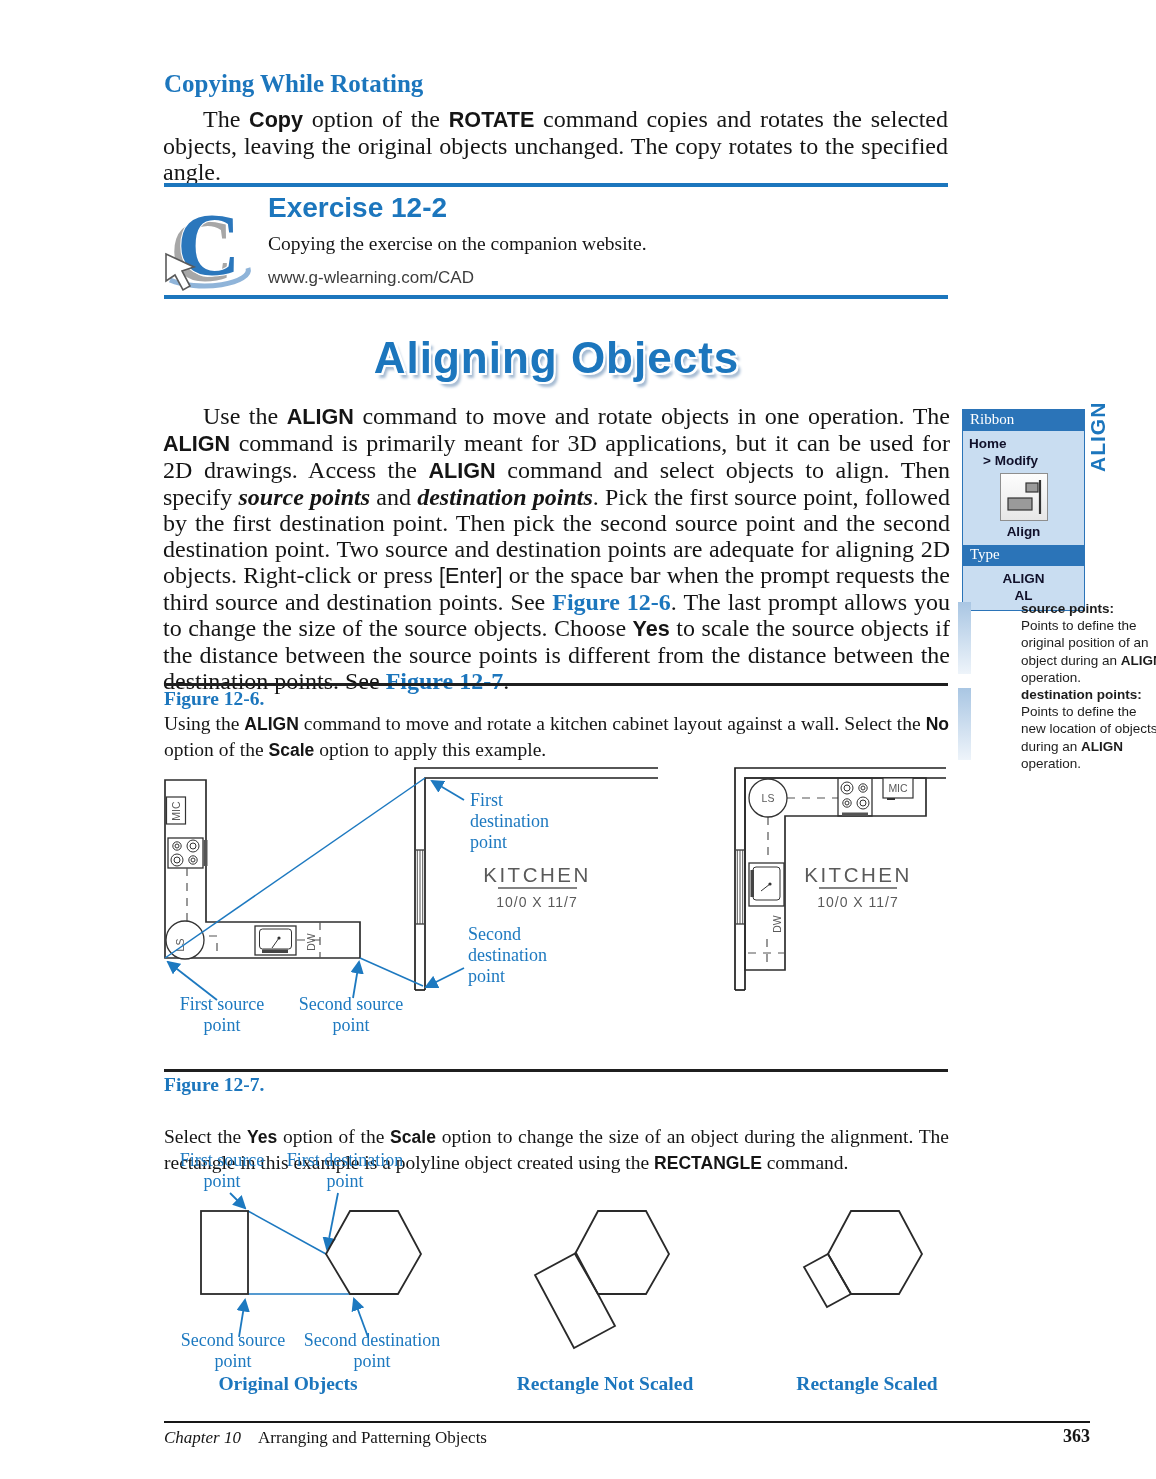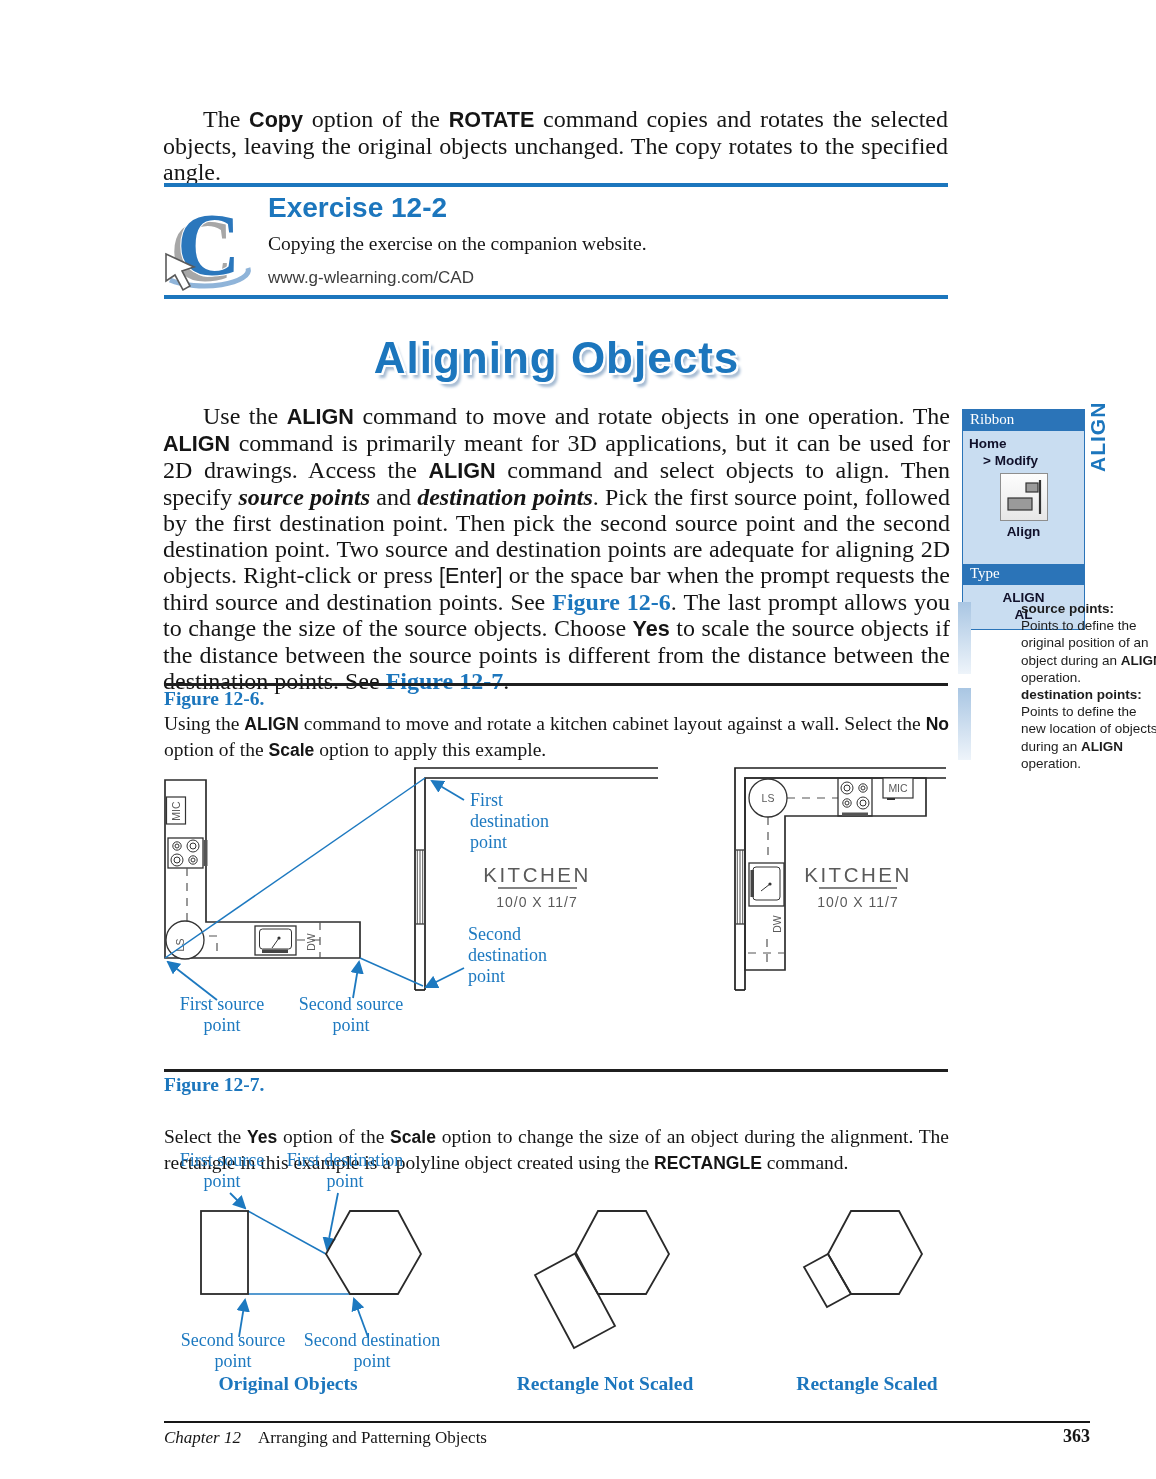--- a/index.html
+++ b/index.html
@@ -32,21 +32,21 @@
     letter-spacing:1px;color:#1c76bd;
     text-shadow:-2px -2px 0 #fff,2px -2px 0 #fff,-2px 2px 0 #fff,2px 2px 0 #fff,
                 4px 5px 3px #a4bad2;}
   .main-par{left:163px;top:403px;width:787px;}
 
   
   .refbox{left:962px;top:409px;width:121px;font-family:"Liberation Sans",sans-serif;
           border:1px solid #2b74b8;background:#c9ddf1;}
   .refbox .hd{background:#2b74b8;color:#fff;font-family:"Liberation Serif",serif;
               font-size:15px;padding:1px 7px 3px;}
-  .refbox .bd{padding:4px 6px 24px;color:#10102a;font-weight:700;font-size:13.5px;line-height:17px;}
+  .refbox .bd{padding:4px 6px 5px;color:#10102a;font-weight:700;font-size:13.5px;line-height:17px;}
   .refbox .indent{padding-left:14px;}
   .icon-btn{width:46px;height:46px;margin:4px auto 2px;border:1px solid #8e8e8e;
             background:linear-gradient(#fdfdfd,#e7e7e7);display:flex;align-items:center;justify-content:center;}
   .center{text-align:center;}
   .type-bd{padding:4px 0 6px;text-align:center;color:#10102a;font-weight:700;
            font-size:13.5px;line-height:17px;}
 
   .vtab{left:1086px;top:402px;width:70px;height:26px;transform-origin:0 0;
         transform:rotate(-90deg) translateX(-100%);
         font-family:"Liberation Sans",sans-serif;font-weight:800;font-size:21px;
@@ -69,20 +69,21 @@
   svg text{font-family:"Liberation Serif",serif;}
   .callout-t{font-size:18px;fill:#1d79c0;}
   .capt-t{font-size:19.5px;font-weight:700;fill:#1c76bd;}
   .plan-t{font-family:"Liberation Sans",sans-serif;fill:#5a5a5a;}
 </style>
 </head>
 <body>
 
 <div class="page">
 
+  <div class="abs section-heading">Copying While Rotating</div>
   <div class="abs body-par intro"><span>The </span><span class="cmd">Copy</span><span> option of the </span><span class="cmd">ROTATE</span><span> command copies and rotates the selected objects, leaving the original objects unchanged. The copy rotates to the specified angle.</span></div>
 
   <div class="abs blue-rule rule-ex-top"></div>
   <svg class="abs" style="left:160px;top:188px;" width="100" height="112" viewBox="0 0 100 112">
     <text x="10" y="92" font-family="DejaVu Sans, sans-serif" font-weight="bold" font-size="88" fill="#a7a7a7">C</text>
     <path d="M10,92 A44,16 0 0 0 88,80" stroke="#8fb4d9" stroke-width="5" fill="none"></path>
     <text x="17" y="86" font-family="DejaVu Sans, sans-serif" font-weight="bold" font-size="88" fill="#2b77bc" stroke="#ffffff" stroke-width="2" paint-order="stroke">C</text>
     <path d="M6,66 L34,79 L22,83 L30,98 L23,102 L15,87 L6,93 Z" fill="#ffffff" stroke="#5a5a5a" stroke-width="1.6"></path>
   </svg>
   <div class="abs ex-title">Exercise 12-2</div>
@@ -321,17 +322,17 @@
     <polygon points="415,109 438,66 486,66 509,109 486,149 438,149" fill="none" stroke="#2a2a2a" stroke-width="1.8"></polygon>
     <polygon points="416,108 455,181 414,203 375,130" fill="none" stroke="#2a2a2a" stroke-width="1.8"></polygon>
     <text x="445" y="245" text-anchor="middle" class="capt-t">Rectangle Not Scaled</text>
 
     <polygon points="668,109 691,66 739,66 762,109 739,149 691,149" fill="none" stroke="#2a2a2a" stroke-width="1.8"></polygon>
     <polygon points="668,109 691,149 667,162 644,122" fill="none" stroke="#2a2a2a" stroke-width="1.8"></polygon>
     <text x="707" y="245" text-anchor="middle" class="capt-t">Rectangle Scaled</text>
   </svg>
 
   <div class="abs footer-rule"></div>
-  <div class="abs footer-chapter">Chapter 12</div>
+  <div class="abs footer-chapter">Chapter 10</div>
   <div class="abs footer-title">Arranging and Patterning Objects</div>
   <div class="abs footer-page">363</div>
 
 </div>
 
 </body></html>

